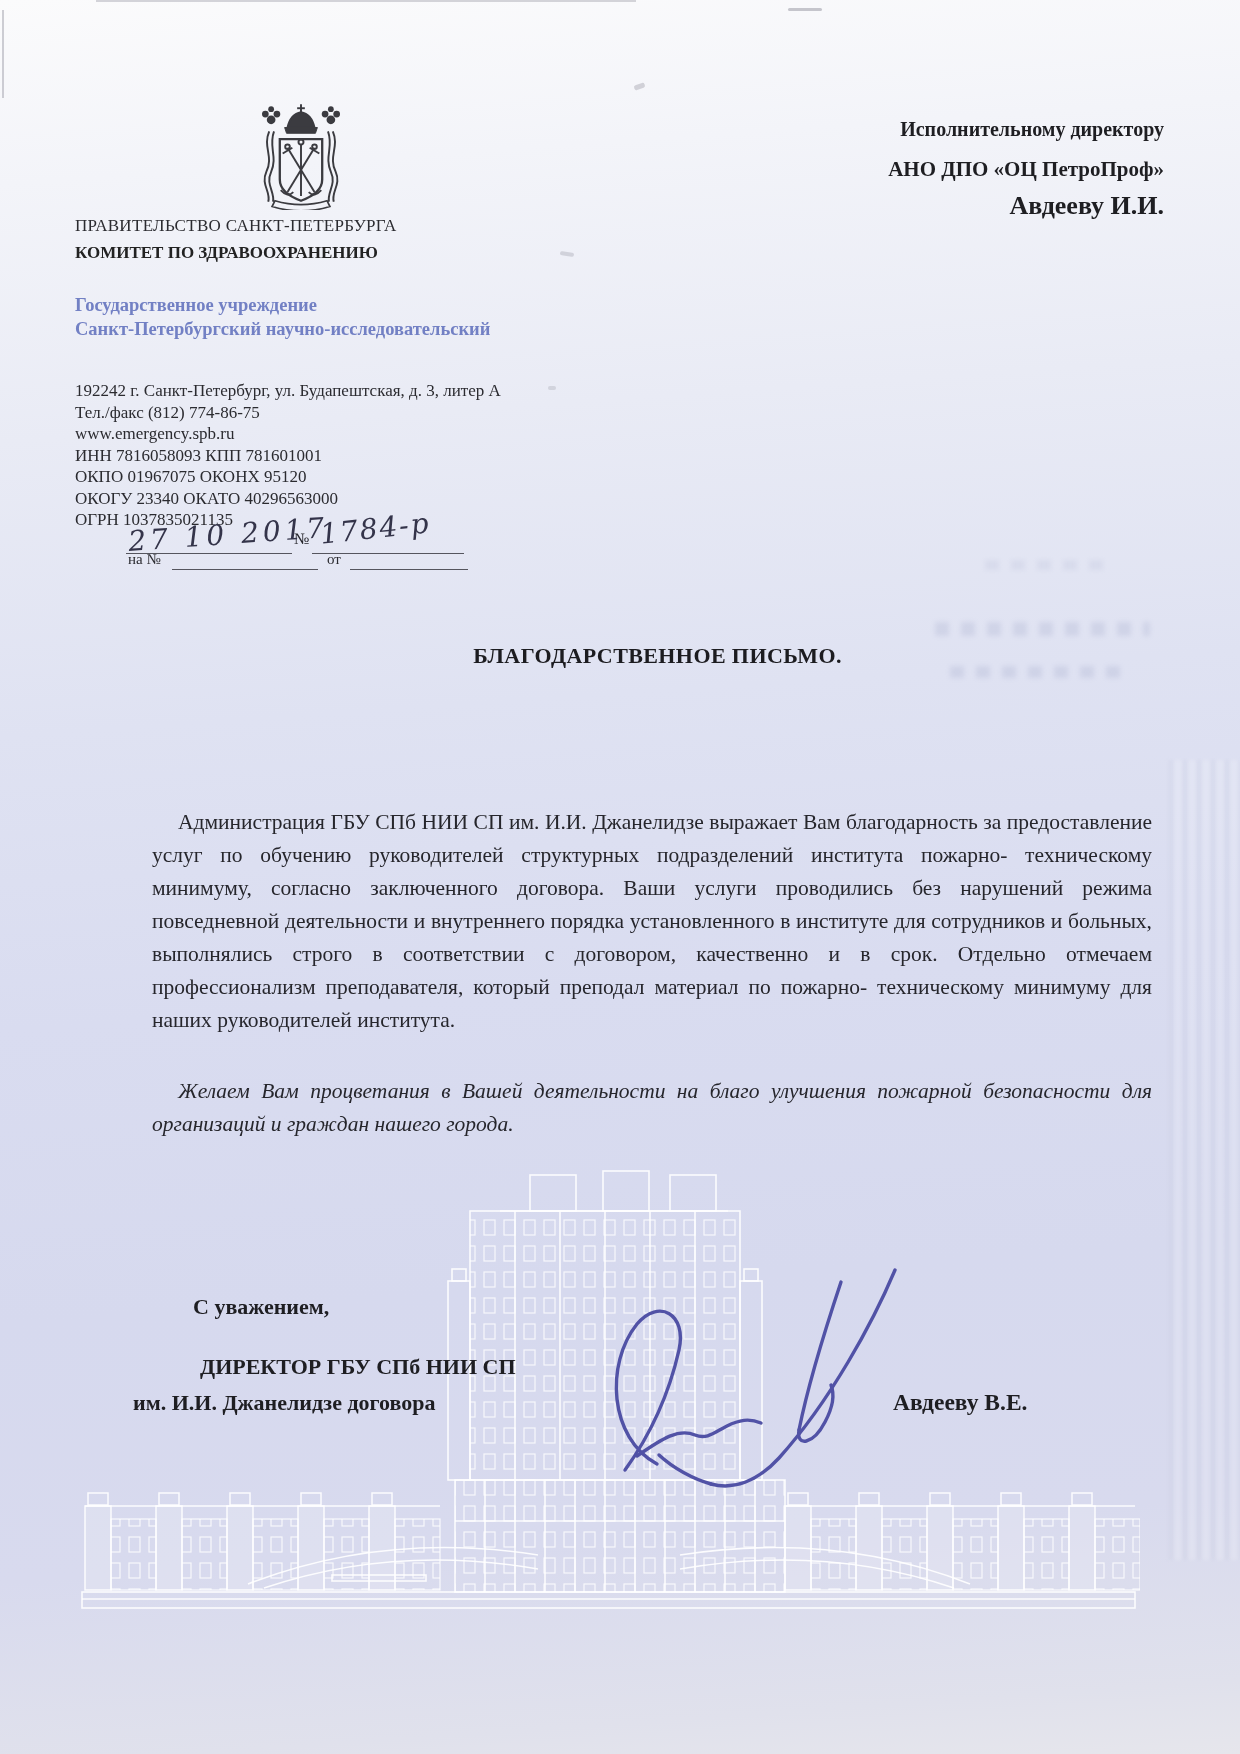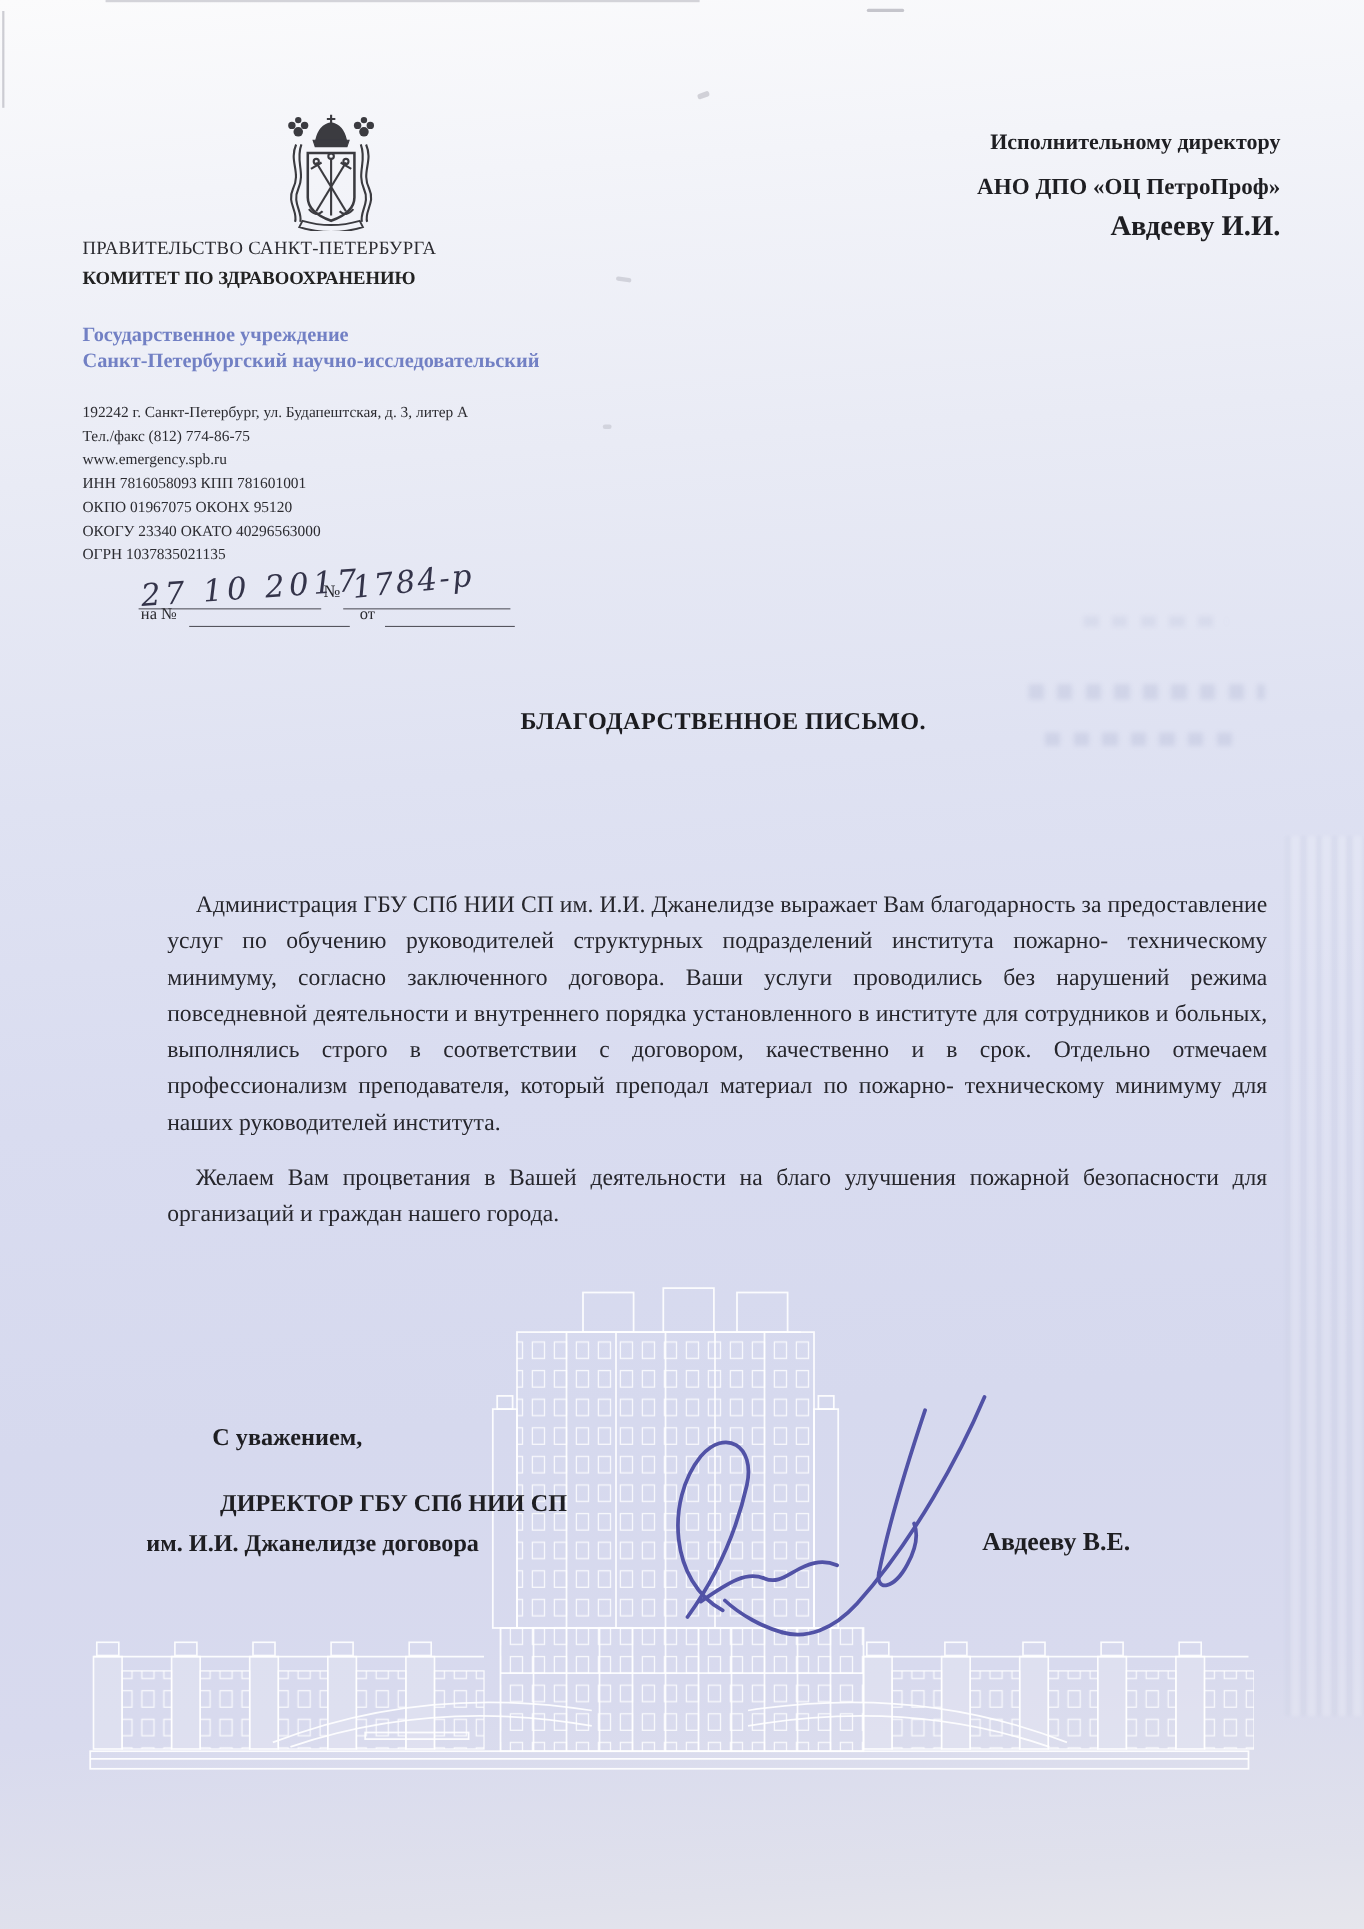--- a/index.html
+++ b/index.html
@@ -10,21 +10,21 @@
       #fbfbfc 0%,#f3f4f9 10%,#e9ebf5 24%,#dfe2f2 40%,
       #d9dcf0 56%,#d6d9ee 72%,#d8daee 86%,#e0e1ec 96%,#e6e6ec 100%);
   }
   .abs{position:absolute;}
   
   .hdr-left{left:75px;top:98px;width:452px;text-align:left;z-index:2;}
   .emblem{display:block;margin:0 auto 6px auto;}
   .gov-line{font-size:17px;letter-spacing:.3px;color:#2b2b30;}
   .committee-line{font-size:17px;font-weight:bold;margin-top:7px;color:#222;}
   .inst-block{margin-top:30px;font-weight:bold;font-size:18.5px;line-height:24px;color:#7280c4;}
-  .contacts{margin-top:24px;font-size:14px;line-height:21.5px;color:#2b2b30;}
+  .contacts{margin-top:39px;font-size:17px;line-height:21.5px;color:#2b2b30;}
   
   .hand{font-style:italic;font-family:"DejaVu Serif",serif;color:#34344a;}
   .hw-date{left:128px;top:518px;font-size:28px;transform:rotate(-4deg);letter-spacing:4px;z-index:3;}
   .hw-num{left:320px;top:512px;font-size:28px;transform:rotate(-6deg);letter-spacing:2px;z-index:3;}
   .num-sign{left:294px;top:530px;font-size:16px;z-index:2;}
   .u-line{border-bottom:1.4px solid #55555e;height:0;z-index:1;}
   .ul-a{left:126px;top:553px;width:166px;}
   .ul-b{left:312px;top:553px;width:152px;}
   .ul-c{left:172px;top:569px;width:146px;}
   .ul-d{left:350px;top:569px;width:118px;}
@@ -35,21 +35,21 @@
   .addressee{right:76px;top:118px;width:440px;text-align:right;z-index:2;color:#1e1e22;}
   .addr-1{font-size:20px;font-weight:bold;}
   .addr-2{font-size:21px;font-weight:bold;margin-top:16px;}
   .addr-3{font-size:26px;font-weight:bold;margin-top:9px;}
   
   .title{left:155px;top:643px;width:1005px;text-align:center;
          font-size:22px;font-weight:bold;letter-spacing:.4px;z-index:2;color:#1c1c20;}
   .body-text{left:152px;top:806px;width:1000px;z-index:2;
              font-size:21.5px;line-height:33px;text-align:justify;color:#26262c;}
   .body-text p{margin:0;text-indent:26px;}
-  .body-text p + p{margin-top:17px;}
+  .body-text p + p{margin-top:38px;font-style:italic;}
   
   .signoff{z-index:2;font-weight:bold;color:#1e1e22;}
   .so-regards{left:193px;top:1294px;font-size:22px;}
   .so-pos1{left:200px;top:1354px;font-size:22px;}
   .so-pos2{left:133px;top:1390px;font-size:22px;}
   .so-name{left:893px;top:1389px;font-size:23.5px;}
   
   .watermark{left:80px;top:1163px;z-index:0;}
   .signature{left:565px;top:1258px;z-index:4;}
   

